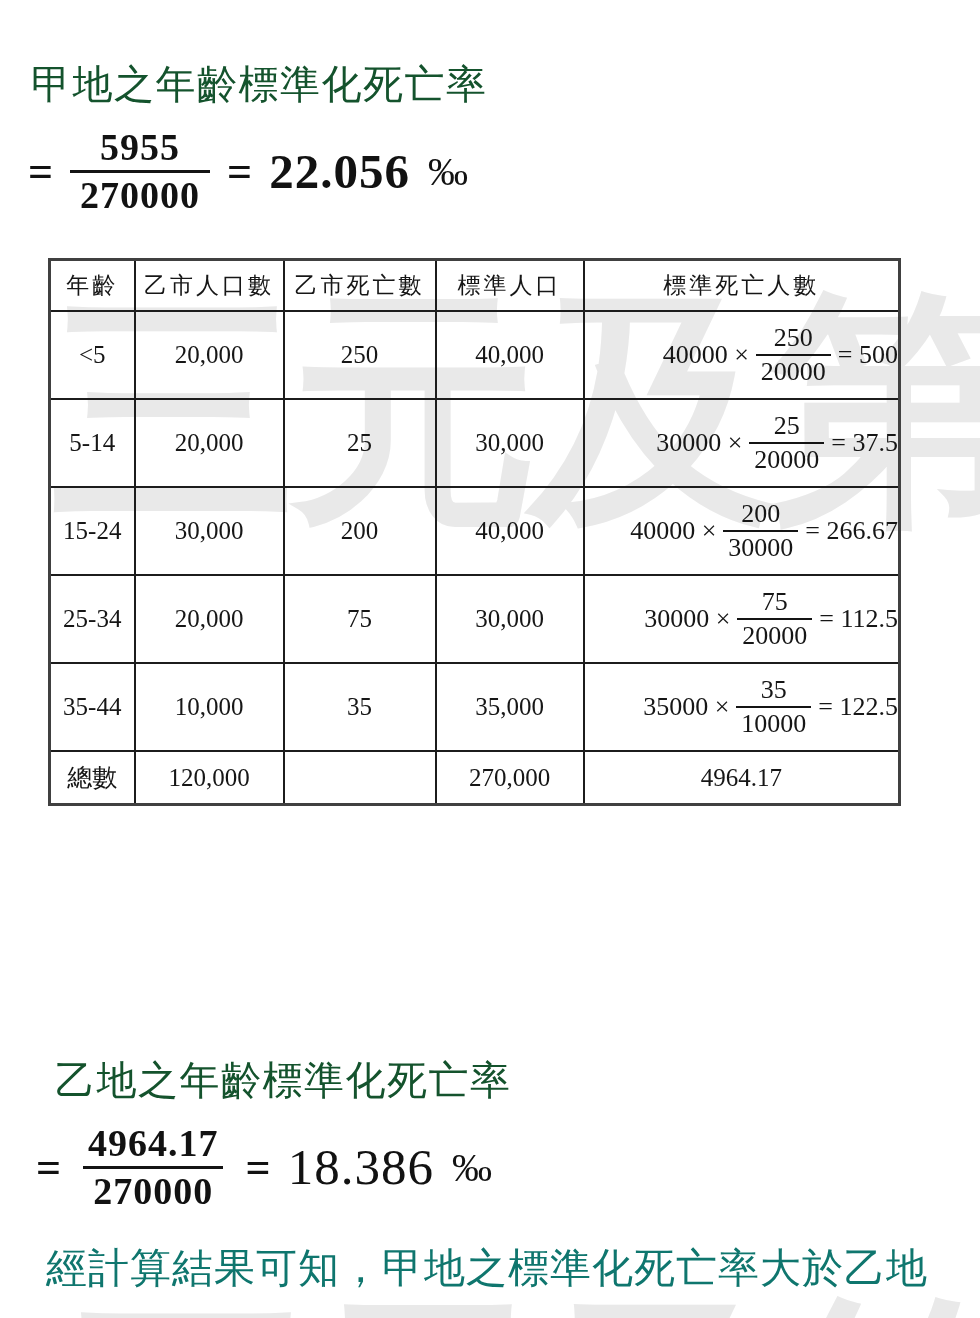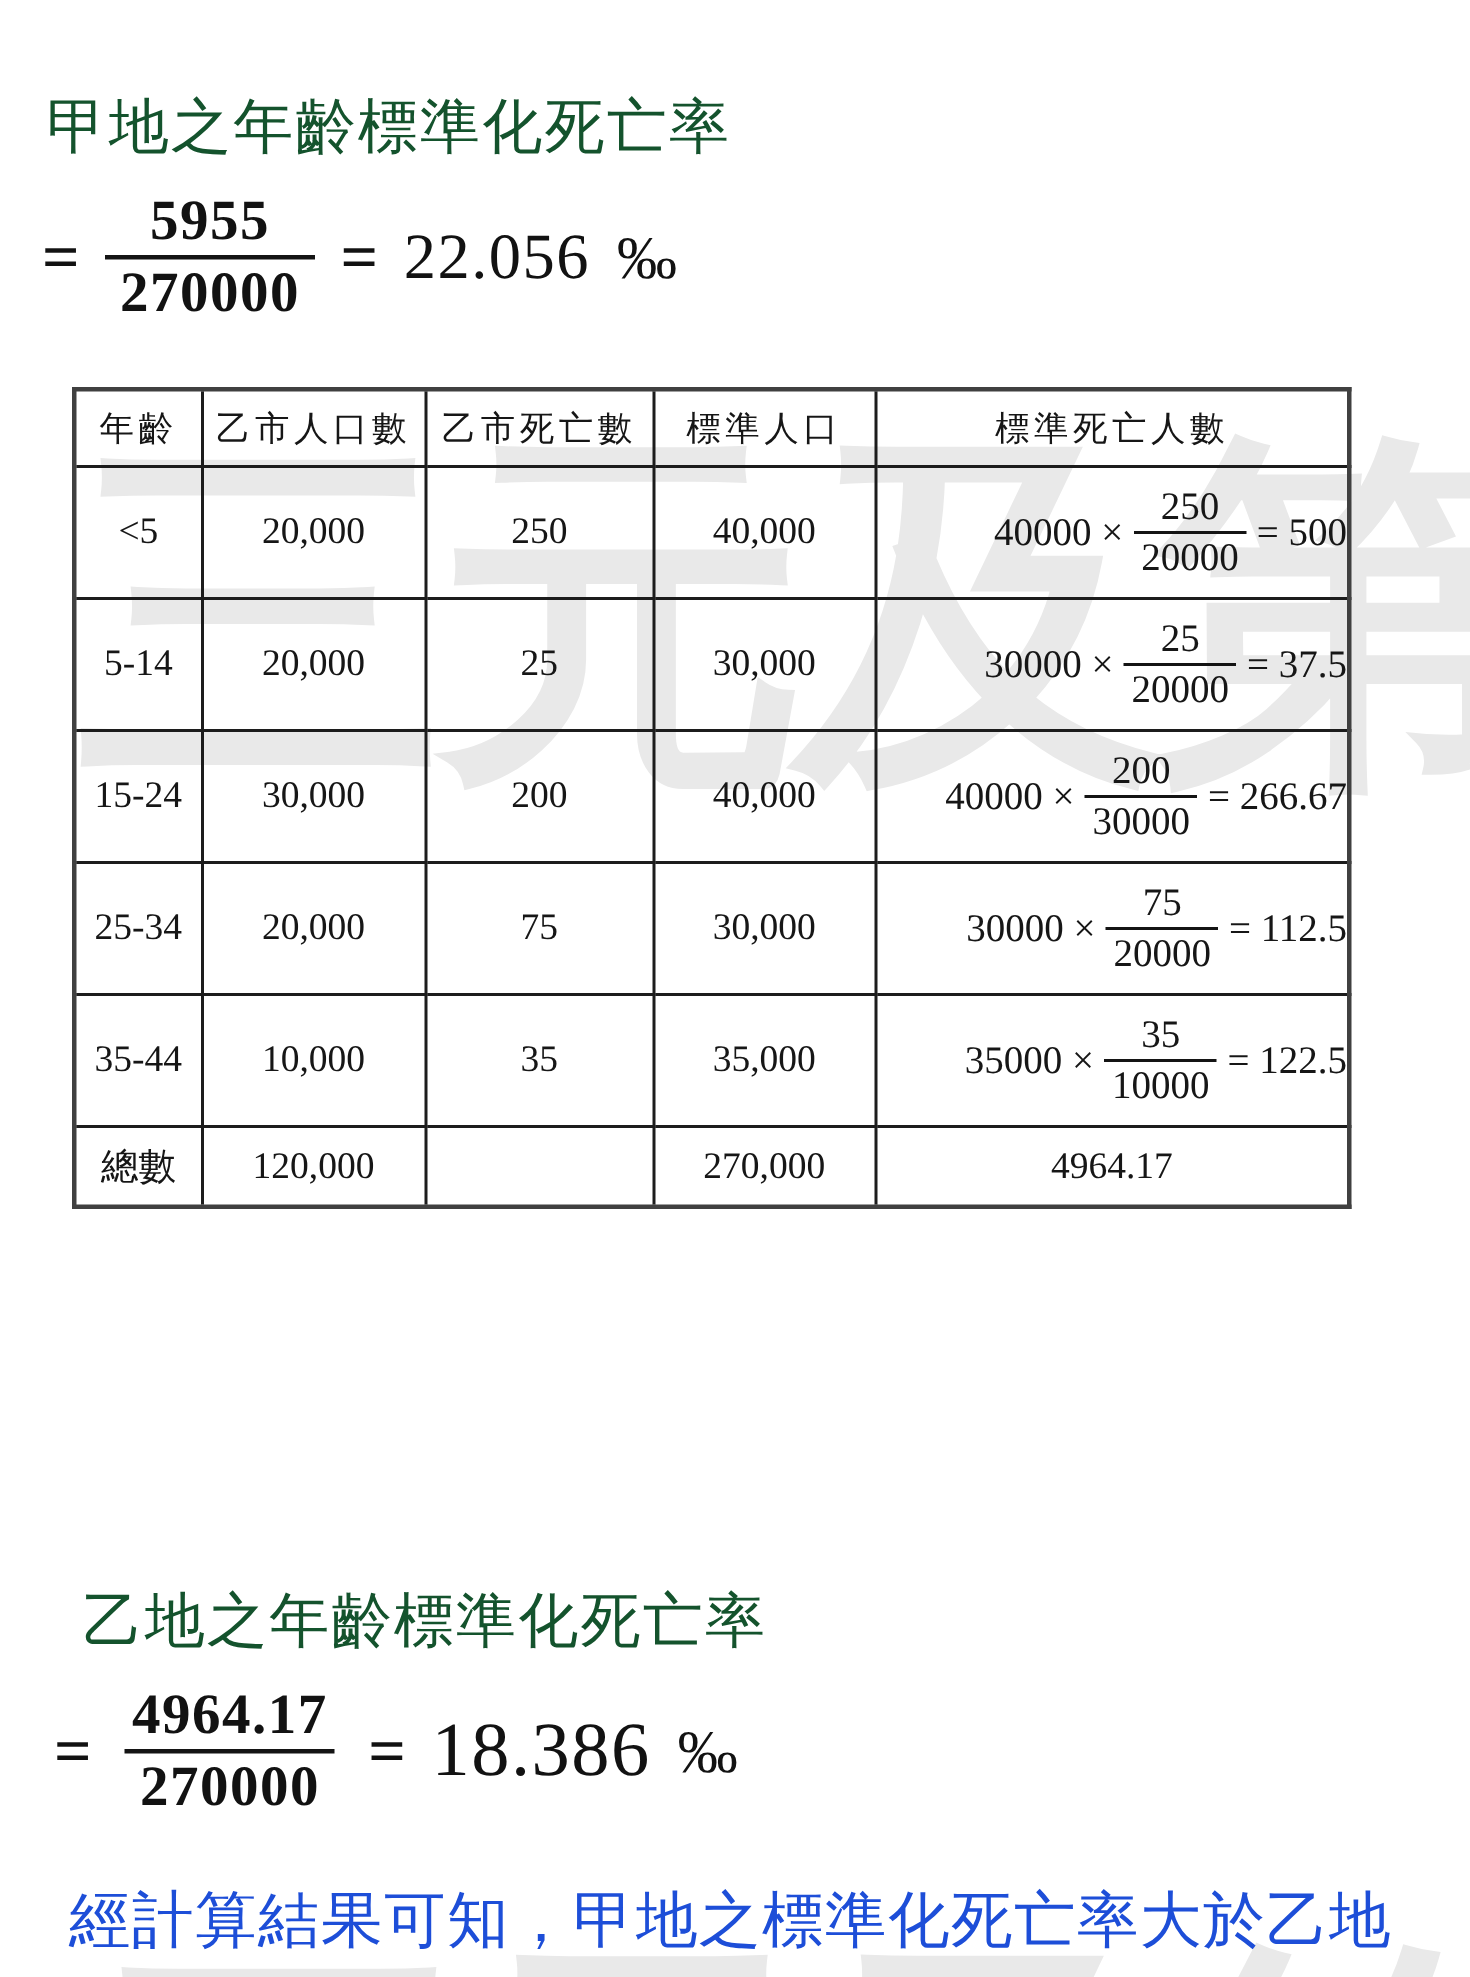--- a/index.html
+++ b/index.html
@@ -22,37 +22,37 @@
   
   .blue-title {
     position:absolute; z-index:2; margin:0;
     color:#14532d; font-weight:normal;
     font-size:40px; letter-spacing:1.5px; white-space:nowrap;
   }
   .title-a { left:31px; top:57px; }
   .title-b { left:55px; top:1053px; }
   .conclusion {
     position:absolute; z-index:2; left:46px; top:1241px;
-    color:#1d4ed8; font-size:41px; letter-spacing:1px; white-space:nowrap;margin-top:12px;
+    color:#0f766e; font-size:41px; letter-spacing:1px; white-space:nowrap;
   }
   
   .formula {
     position:absolute; z-index:2; display:flex; align-items:center;
     color:#121212;
   }
   .formula-a { left:28px; top:124px; height:94px; gap:17px; }
   .formula-b { left:36px; top:1122px; height:90px; gap:17px; }
   .f-eq { font-size:44px; font-weight:bold; }
   .frac { display:inline-flex; flex-direction:column; align-items:center; }
   .f-num, .f-den {
     font-size:38px; font-weight:bold; line-height:1.18; padding:0 10px;
     letter-spacing:1px;
   }
   .f-den { border-top:3px solid #141414; }
-  .f-result { font-size:43px; font-weight:normal; letter-spacing:1px; }
+  .f-result { font-size:49px; font-weight:bold; letter-spacing:1px; }
   .formula-b .f-result { font-weight:normal; font-size:51px;text-align:center; }
   .f-permille { font-size:40px; margin-left:1px; }
   
   table.mtable {
     position:absolute; z-index:1; left:48px; top:258px;
     border-collapse:collapse; table-layout:fixed;
     background:transparent;
     border:3px solid #404040;
   }
   .mtable th, .mtable td {

